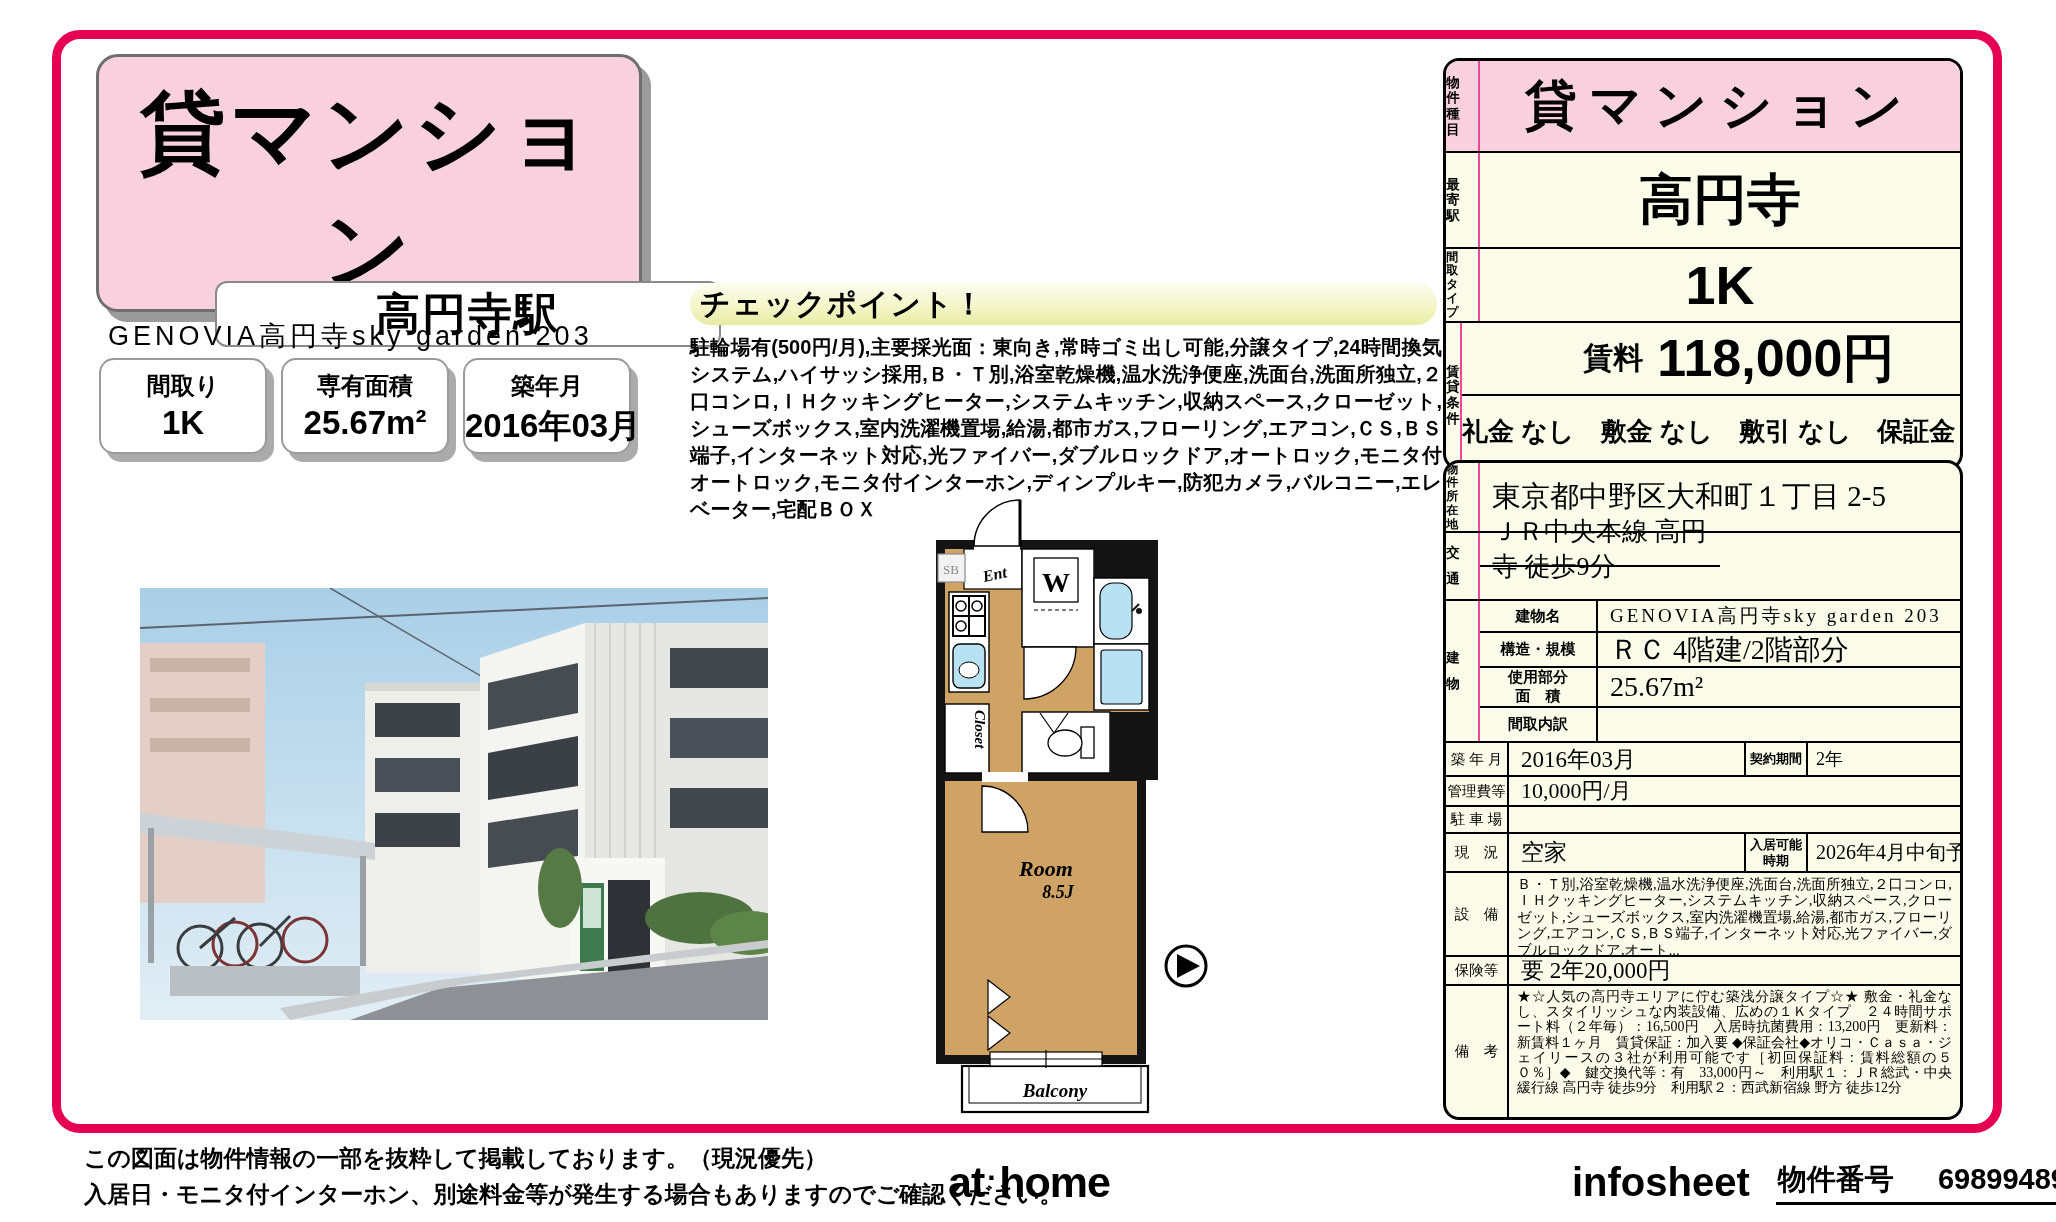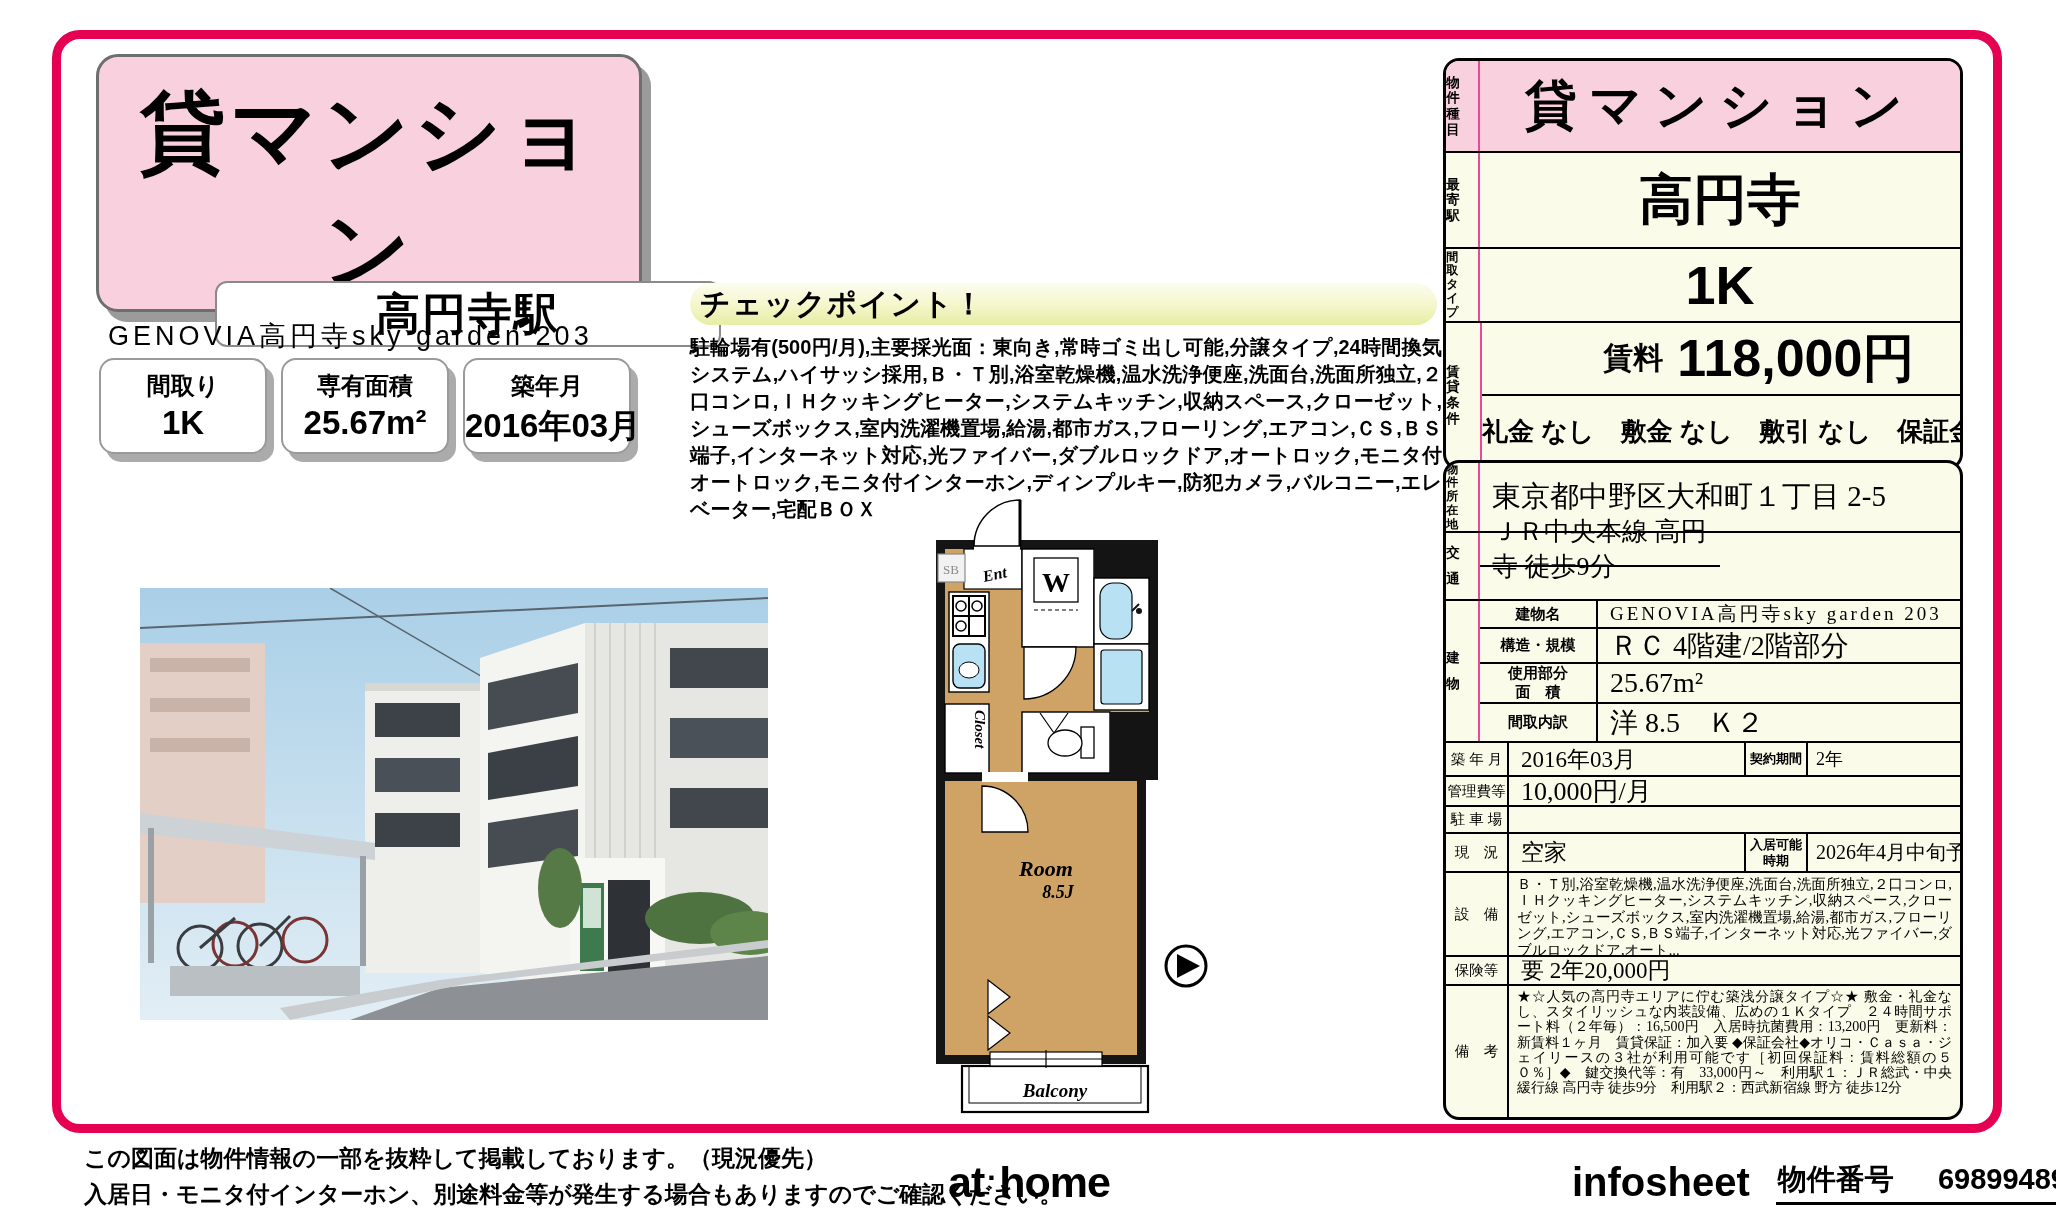--- a/index.html
+++ b/index.html
@@ -292,21 +292,21 @@
   </div>
   <div class="tr" style="height:74px;">
     <div class="lc" style="width:34px;">
         <span class="vs tiny">間取タイプ</span>
       </div>
     <div class="vc center">
         <span class="big-val" style="font-size:54px;">1K</span>
       </div>
   </div>
   <div class="tr" style="height:144px;">
-    <div class="lc" style="width:36px;">
+    <div class="lc" style="width:16px;">
         <span class="vs">賃貸条件</span>
       </div>
     <div style="flex:1; display:flex; flex-direction:column;">
       <div style="height:73px; border-bottom:2px solid #000; display:flex; align-items:center; justify-content:center; gap:14px;">
         <span style="font-size:30px; font-weight:700;">賃料</span>
         <span class="big-val" style="font-size:52px;">118,000円</span>
       </div>
       <div style="flex:1; display:flex; align-items:center; justify-content:center;">
         <span style="font-size:26px; font-weight:700; white-space:nowrap;">礼金 なし　敷金 なし　敷引 なし　保証金 なし</span>
       </div>
@@ -343,33 +343,32 @@
         <div class="sublab">構造・規模</div>
         <div class="vc pl serif" style="font-size:28px;">ＲＣ 4階建/2階部分</div>
       </div>
       <div style="height:40px; border-bottom:2px solid #000; display:flex;">
         <div class="sublab">使用部分
 面　積</div>
         <div class="vc pl serif" style="font-size:28px;">25.67m²</div>
       </div>
       <div style="flex:1; display:flex;">
         <div class="sublab">間取内訳</div>
-        <div class="vc pl serif" style="font-size:28px;">洋 8.5　Ｋ２</div>
       </div>
     </div>
   </div>
   <div class="tr" style="height:34px;">
     <div class="mlab">築 年 月</div>
     <div class="vc pl serif" style="font-size:23px;">2016年03月</div>
     <div class="lab2">契約期間</div>
     <div class="val2 serif" style="font-size:18px;">2年</div>
   </div>
   <div class="tr" style="height:30px;">
     <div class="mlab">管理費等</div>
-    <div class="vc pl serif" style="font-size:26px;border-radius:9px;">10,000円/月</div>
+    <div class="vc pl serif" style="font-size:22px;border-radius:9px;">10,000円/月</div>
   </div>
   <div class="tr" style="height:27px;">
     <div class="mlab">駐 車 場</div>
     <div class="vc pl serif" style="font-size:22px;"></div>
   </div>
   <div class="tr" style="height:39px;">
     <div class="mlab">現　況</div>
     <div class="vc pl serif" style="font-size:23px;">空家</div>
     <div class="lab2">入居可能
 時期</div>

